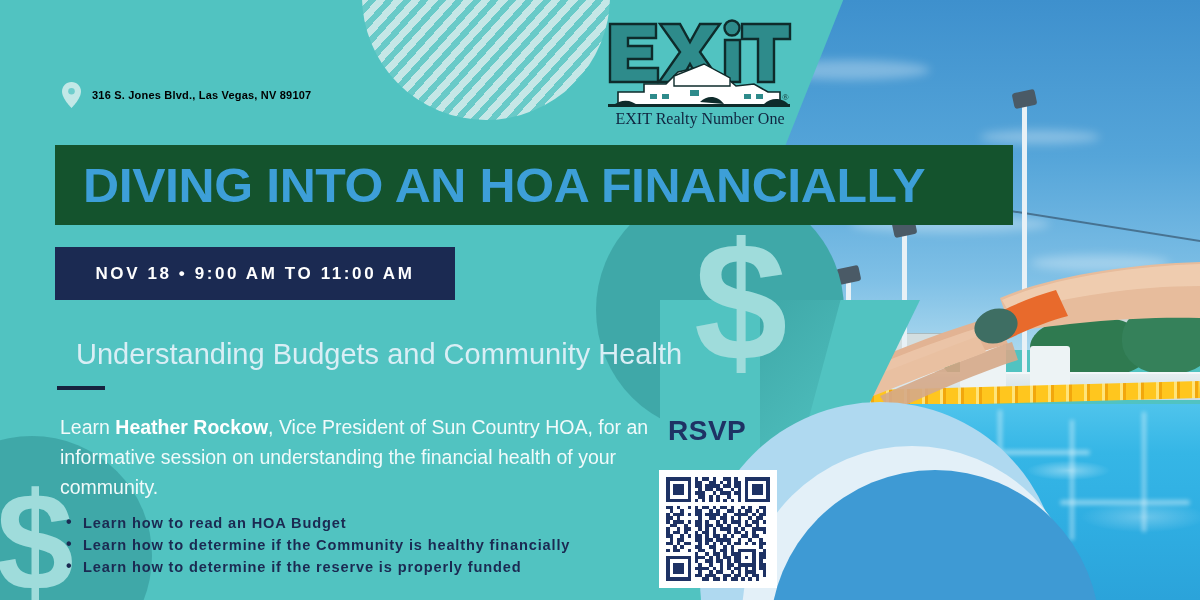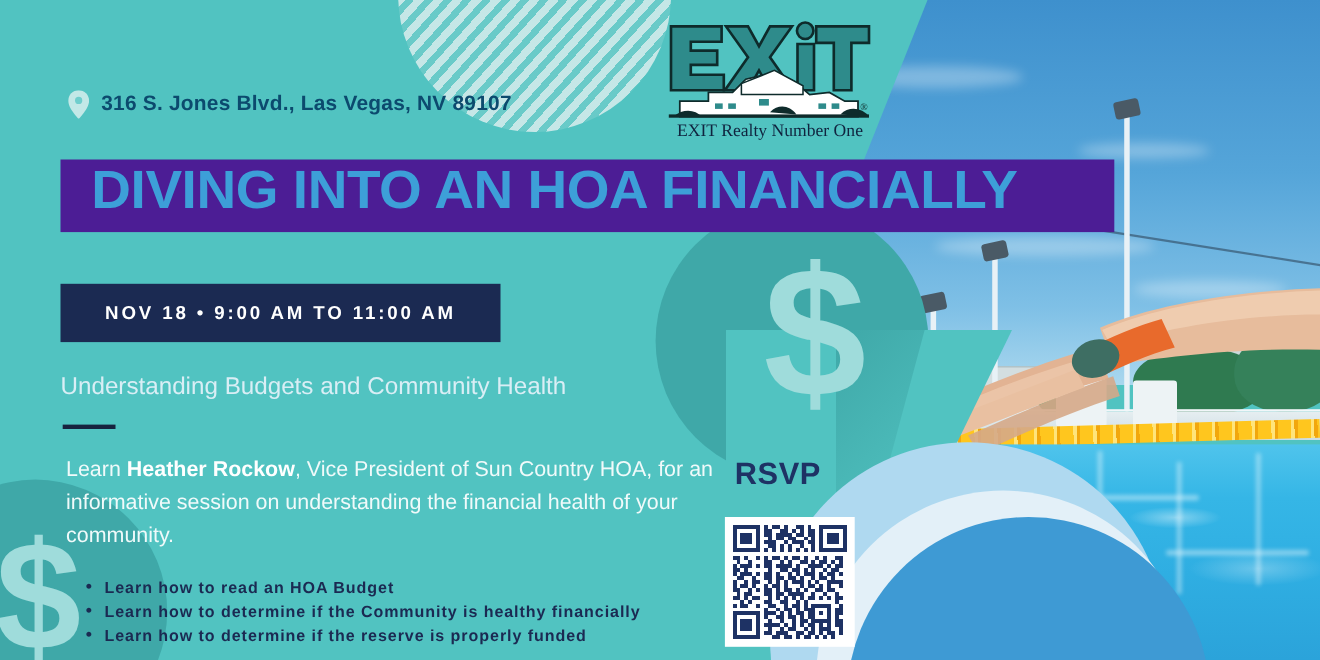--- a/index.html
+++ b/index.html
@@ -238,73 +238,73 @@
   
   .address-row {
     position: absolute;
     left: 62px; top: 82px;
     display: flex;
     align-items: center;
     gap: 11px;
   }
   .pin-icon { width: 19px; height: 26px; display: block; }
   .address-text {
-    font-size: 19px;
+    font-size: 11px;
     font-weight: 700;
-    color: #0c4a6e;
+    color: #000000;
     letter-spacing: 0.2px;
     white-space: nowrap;
   }
 
   .logo {
     position: absolute;
     left: 604px; top: 14px;
     width: 192px; height: 116px;
   }
 
   .title-band {
     position: absolute;
     left: 55px; top: 145px;
-    width: 958px; height: 66px;
-    background: #4c1d95;
+    width: 958px; height: 80px;
+    background: #14532d;
     display: flex;
-    align-items: flex-start;
+    align-items: center;
   }
   .title-text {
     margin-left: 28px;
     font-size: 49px;
     font-weight: 700;
     color: #3D9FD8;
     letter-spacing: -0.4px;
     white-space: nowrap;
     transform: scaleX(1.02);
     transform-origin: left center;
   }
 
   .date-badge {
     position: absolute;
-    left: 55px; top: 258px;
+    left: 55px; top: 247px;
     width: 400px; height: 53px;
     background: #1B2A52;
     display: flex;
     align-items: center;
     justify-content: center;
   }
   .date-text {
     color: #FFFFFF;
     font-size: 17px;
     font-weight: 700;
     letter-spacing: 2.6px;
     white-space: nowrap;
   }
 
   .subtitle {
     position: absolute;
-    left: 55px; top: 338px;
-    font-size: 22px;
+    left: 76px; top: 338px;
+    font-size: 29px;
     font-weight: 400;
     color: #D9EEF5;
     white-space: nowrap;
   }
   .rule {
     position: absolute;
     left: 57px; top: 386px;
     width: 48px; height: 4px;
     background: #17233F;
   }
@@ -317,21 +317,21 @@
     line-height: 30px;
     color: #F0FAFA;
     font-weight: 400;
   }
   .paragraph b { font-weight: 700; color: #FFFFFF; text-align: right; }
 
   .bullets {
     position: absolute;
     left: 62px; top: 508px;
     width: 580px;
-    margin: 16px;
+    margin: 4px;
     padding: 0;
     list-style: none;
   }
   .bullets li {
     position: relative;
     padding-left: 17px;
     font-size: 14.6px;
     font-weight: 700;
     color: #1B2A52;
     letter-spacing: 0.85px;

